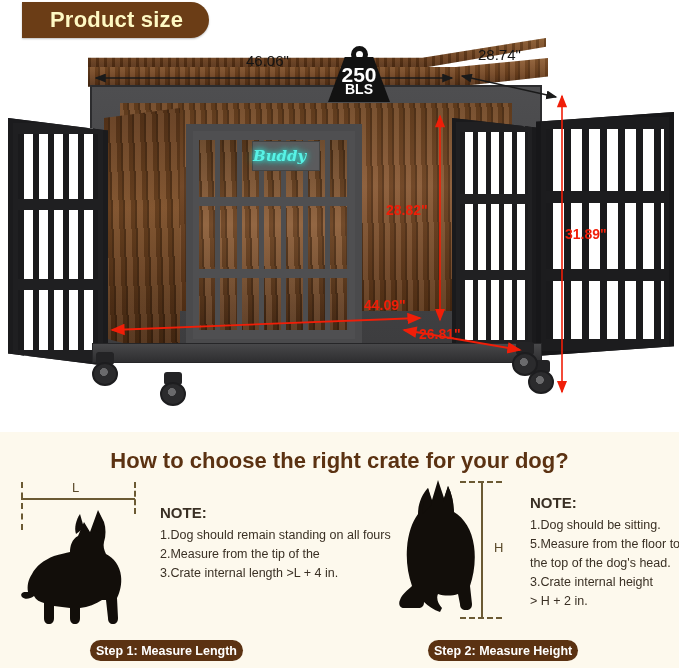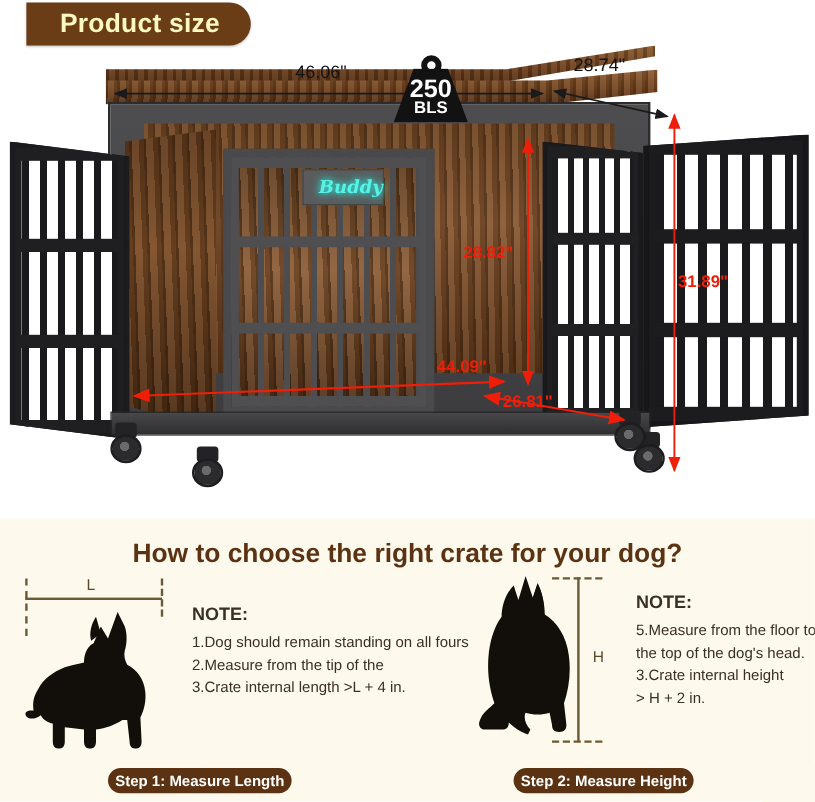--- a/index.html
+++ b/index.html
@@ -89,21 +89,21 @@
       repeating-linear-gradient(88deg, rgba(0,0,0,.32) 0 2px, rgba(255,255,255,.08) 2px 8px, rgba(0,0,0,.17) 8px 12px),
       linear-gradient(180deg,#5d3a1c 0%,#8a5a33 45%,#4e2d14 100%);
   }
   .hbar { position: absolute; left: 0; right: 0; height: 9px; background: #4f4f51; }
   .vbar { position: absolute; top: 0; bottom: 0; width: 6px; background: #4f4f51; }
 
   
   #buddy-plate {
     position: absolute; left: 252px; top: 141px; width: 68px; height: 30px;
     background: #5b5b5d; border: 1px solid #444;
-    display: flex; align-items: center; justify-content: flex-end;
+    display: flex; align-items: center; justify-content: flex-start;
     z-index: 6;
   }
   #buddy-plate .btext {
     font-family: "DejaVu Serif", serif;
     font-style: italic; font-weight: bold;
     font-size: 15px; color: #58f2e6;
     text-shadow: 0 0 5px #35e0d2, 0 0 9px #1fd4c6;
   }
 
   
@@ -389,20 +389,21 @@
       C30,128 36,132 42,134 L44,130 C40,126 38,120 40,116
       C46,118 54,118 60,116 L62,126 C62,130 64,132 68,132
       C72,132 74,130 74,126 L72,108 C76,96 78,82 76,68
       C74,52 66,40 56,34 C56,26 54,16 50,8 L46,20 Z"></path>
     <path fill="#120e0a" d="M30,10 C26,18 24,28 25,36 L34,26 Z"></path>
     <path fill="#120e0a" d="M50,8 C54,16 56,26 55,34 L45,24 Z"></path>
   </svg>
 
   <div class="note-block" style="left:530px;top:62px;">
     <div class="note-title">NOTE:</div>
+    <div class="note-line">1.Dog should be sitting.</div>
     <div class="note-line">5.Measure from the floor to</div>
     <div class="note-line">the top of  the dog's head.</div>
     <div class="note-line">3.Crate internal height</div>
     <div class="note-line">&gt; H + 2 in.</div>
   </div>
 
   <div class="step-pill" style="left:428px;top:208px;">
     <span>Step 2: Measure Height</span>
   </div>
 </div>

